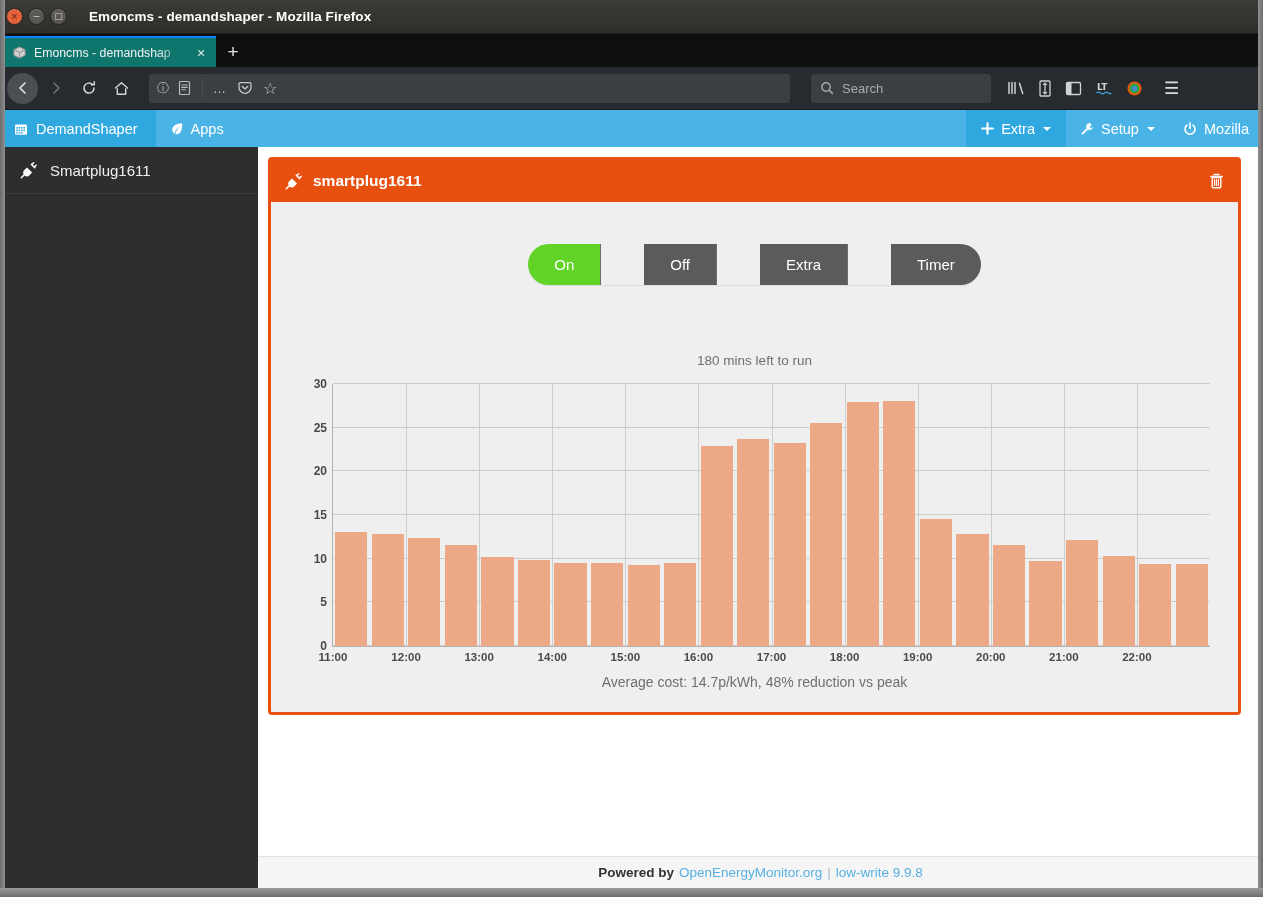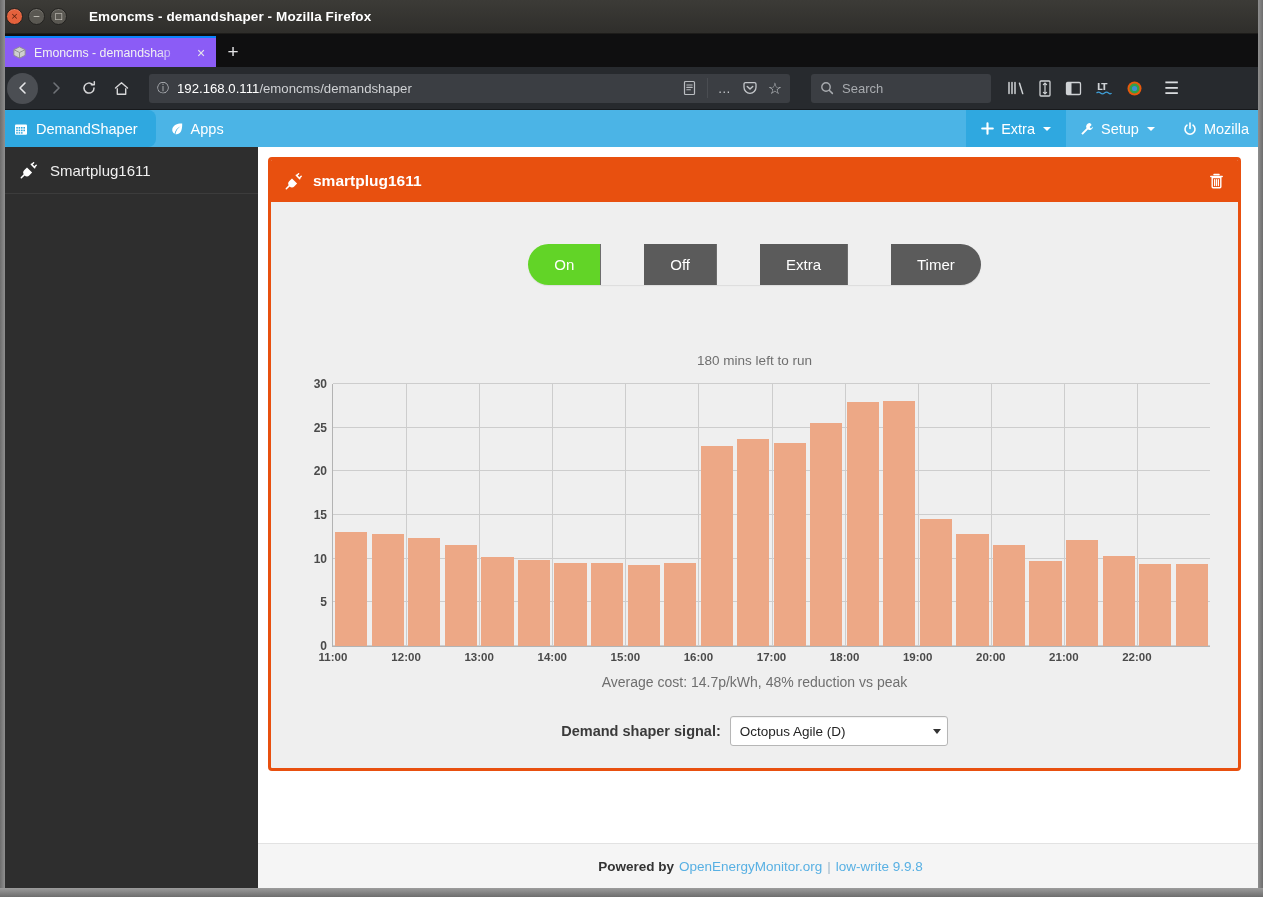--- a/index.html
+++ b/index.html
@@ -41,21 +41,21 @@
 
   
   .tabstrip {
     height: 33px; background: #0f0f10;
     display: flex; align-items: flex-end;
     padding-left: 2px;
   }
   .tab {
     position: relative;
     height: 31px; width: 214px;
-    background: #8b5cf6;
+    background: #0f766e;
     border-top: 2px solid #0a84ff;
     display: flex; align-items: center;
     padding: 0 6px 0 10px; gap: 7px;
     color: #f2f2f3; font-size: 12.3px;
   }
   .tab-favicon {
     width: 15px; height: 15px; flex: 0 0 15px;
     display: block;
   }
   .tab-title {
@@ -109,21 +109,21 @@
   .hamb { font-size: 17px; color: #d9dbde; margin-left: 8px; }
 
   
   .appnav {
     height: 37px; background: #4bb4e6;
     display: flex; align-items: stretch;
     color: #ffffff; font-size: 14.5px;
   }
   .appnav .brand {
     background: #2fa8e0; display: flex; align-items: center;
-    gap: 8px; padding: 0 18px 0 14px; border-radius: 8px;
+    gap: 8px; padding: 0 18px 0 14px;
   }
   .appnav .navitem {
     display: flex; align-items: center; gap: 7px; padding: 0 14px;
   }
   .appnav .spacer { flex: 1 1 auto; }
   .appnav .navitem.extra { background: #2fa8e0; padding: 0 15px; }
   .caret {
     display: inline-block; width: 0; height: 0;
     border-left: 4px solid transparent; border-right: 4px solid transparent;
     border-top: 4px solid #ffffff; margin-left: 1px;
@@ -243,21 +243,21 @@
   }
   .selectbox .val { flex: 1 1 auto; }
   .selarrow {
     width: 0; height: 0;
     border-left: 4px solid transparent; border-right: 4px solid transparent;
     border-top: 5px solid #333;
   }
 
   
   .footer {
-    height: 45px; background: #f5f5f5;
+    height: 32px; background: #f5f5f5;
     border-top: 1px solid #e2e2e2;
     display: flex; align-items: center; justify-content: center;
     gap: 5px; font-size: 13.5px; color: #333;
     position: absolute; left: 258px; right: 0; bottom: 9px;
   }
   .footer b { font-weight: bold; }
   .footer a { color: #58b0e3; text-decoration: none; }
   .footer .sep { color: #9fb9c9; }
 
   .bottomedge {
@@ -326,21 +326,20 @@
     </div>
     <div class="navbtn">
       <svg width="17" height="17" viewBox="0 0 17 17">
         <path d="M2.5 8L8.5 2.7 14.5 8" fill="none" stroke="#d6d6d8" stroke-width="1.4" stroke-linecap="round" stroke-linejoin="round"></path>
         <path d="M4.3 8.3v6h8.4v-6" fill="none" stroke="#d6d6d8" stroke-width="1.4" stroke-linejoin="round"></path>
       </svg>
     </div>
 
     <div class="urlbar">
       <span class="url-ident">ⓘ</span>
-      <span class="url-text"><span class="host">192.168.0.111</span><span>/emoncms/demandshaper</span></span>
       <span class="url-right">
         <span>
           <svg width="15" height="16" viewBox="0 0 15 16">
             <rect x="2.5" y="1.5" width="10" height="13" rx="1" fill="none" stroke="#b9bcc0" stroke-width="1.2"></rect>
             <path d="M4.8 5h5.4M4.8 7.4h5.4M4.8 9.8h3.6" stroke="#b9bcc0" stroke-width="1.1" stroke-linecap="round"></path>
           </svg>
         </span>
         <span class="divvert"></span>
         <span style="font-size:13px;letter-spacing:1px">…</span>
         <span>
@@ -583,27 +582,20 @@
                   <div class="xlab" style="left: 66.6667%;">19:00</div>
                   <div class="xlab" style="left: 75%;">20:00</div>
                   <div class="xlab" style="left: 83.3333%;">21:00</div>
                   <div class="xlab" style="left: 91.6667%;">22:00</div>
                 </div>
             </div>
           </div>
 
           <div class="avgcost">Average cost: 14.7p/kWh, 48% reduction vs peak</div>
 
-          <div class="signalrow">
-            <span class="signallabel">Demand shaper signal:</span>
-            <div class="selectbox">
-              <span class="val">Octopus Agile (D)</span>
-              <span class="selarrow"></span>
-            </div>
-          </div>
 
         </div>
       </div>
     </div>
   </div>
 
   <div class="footer">
     <b>Powered by</b>
     <a href="#">OpenEnergyMonitor.org</a>
     <span class="sep">|</span>

